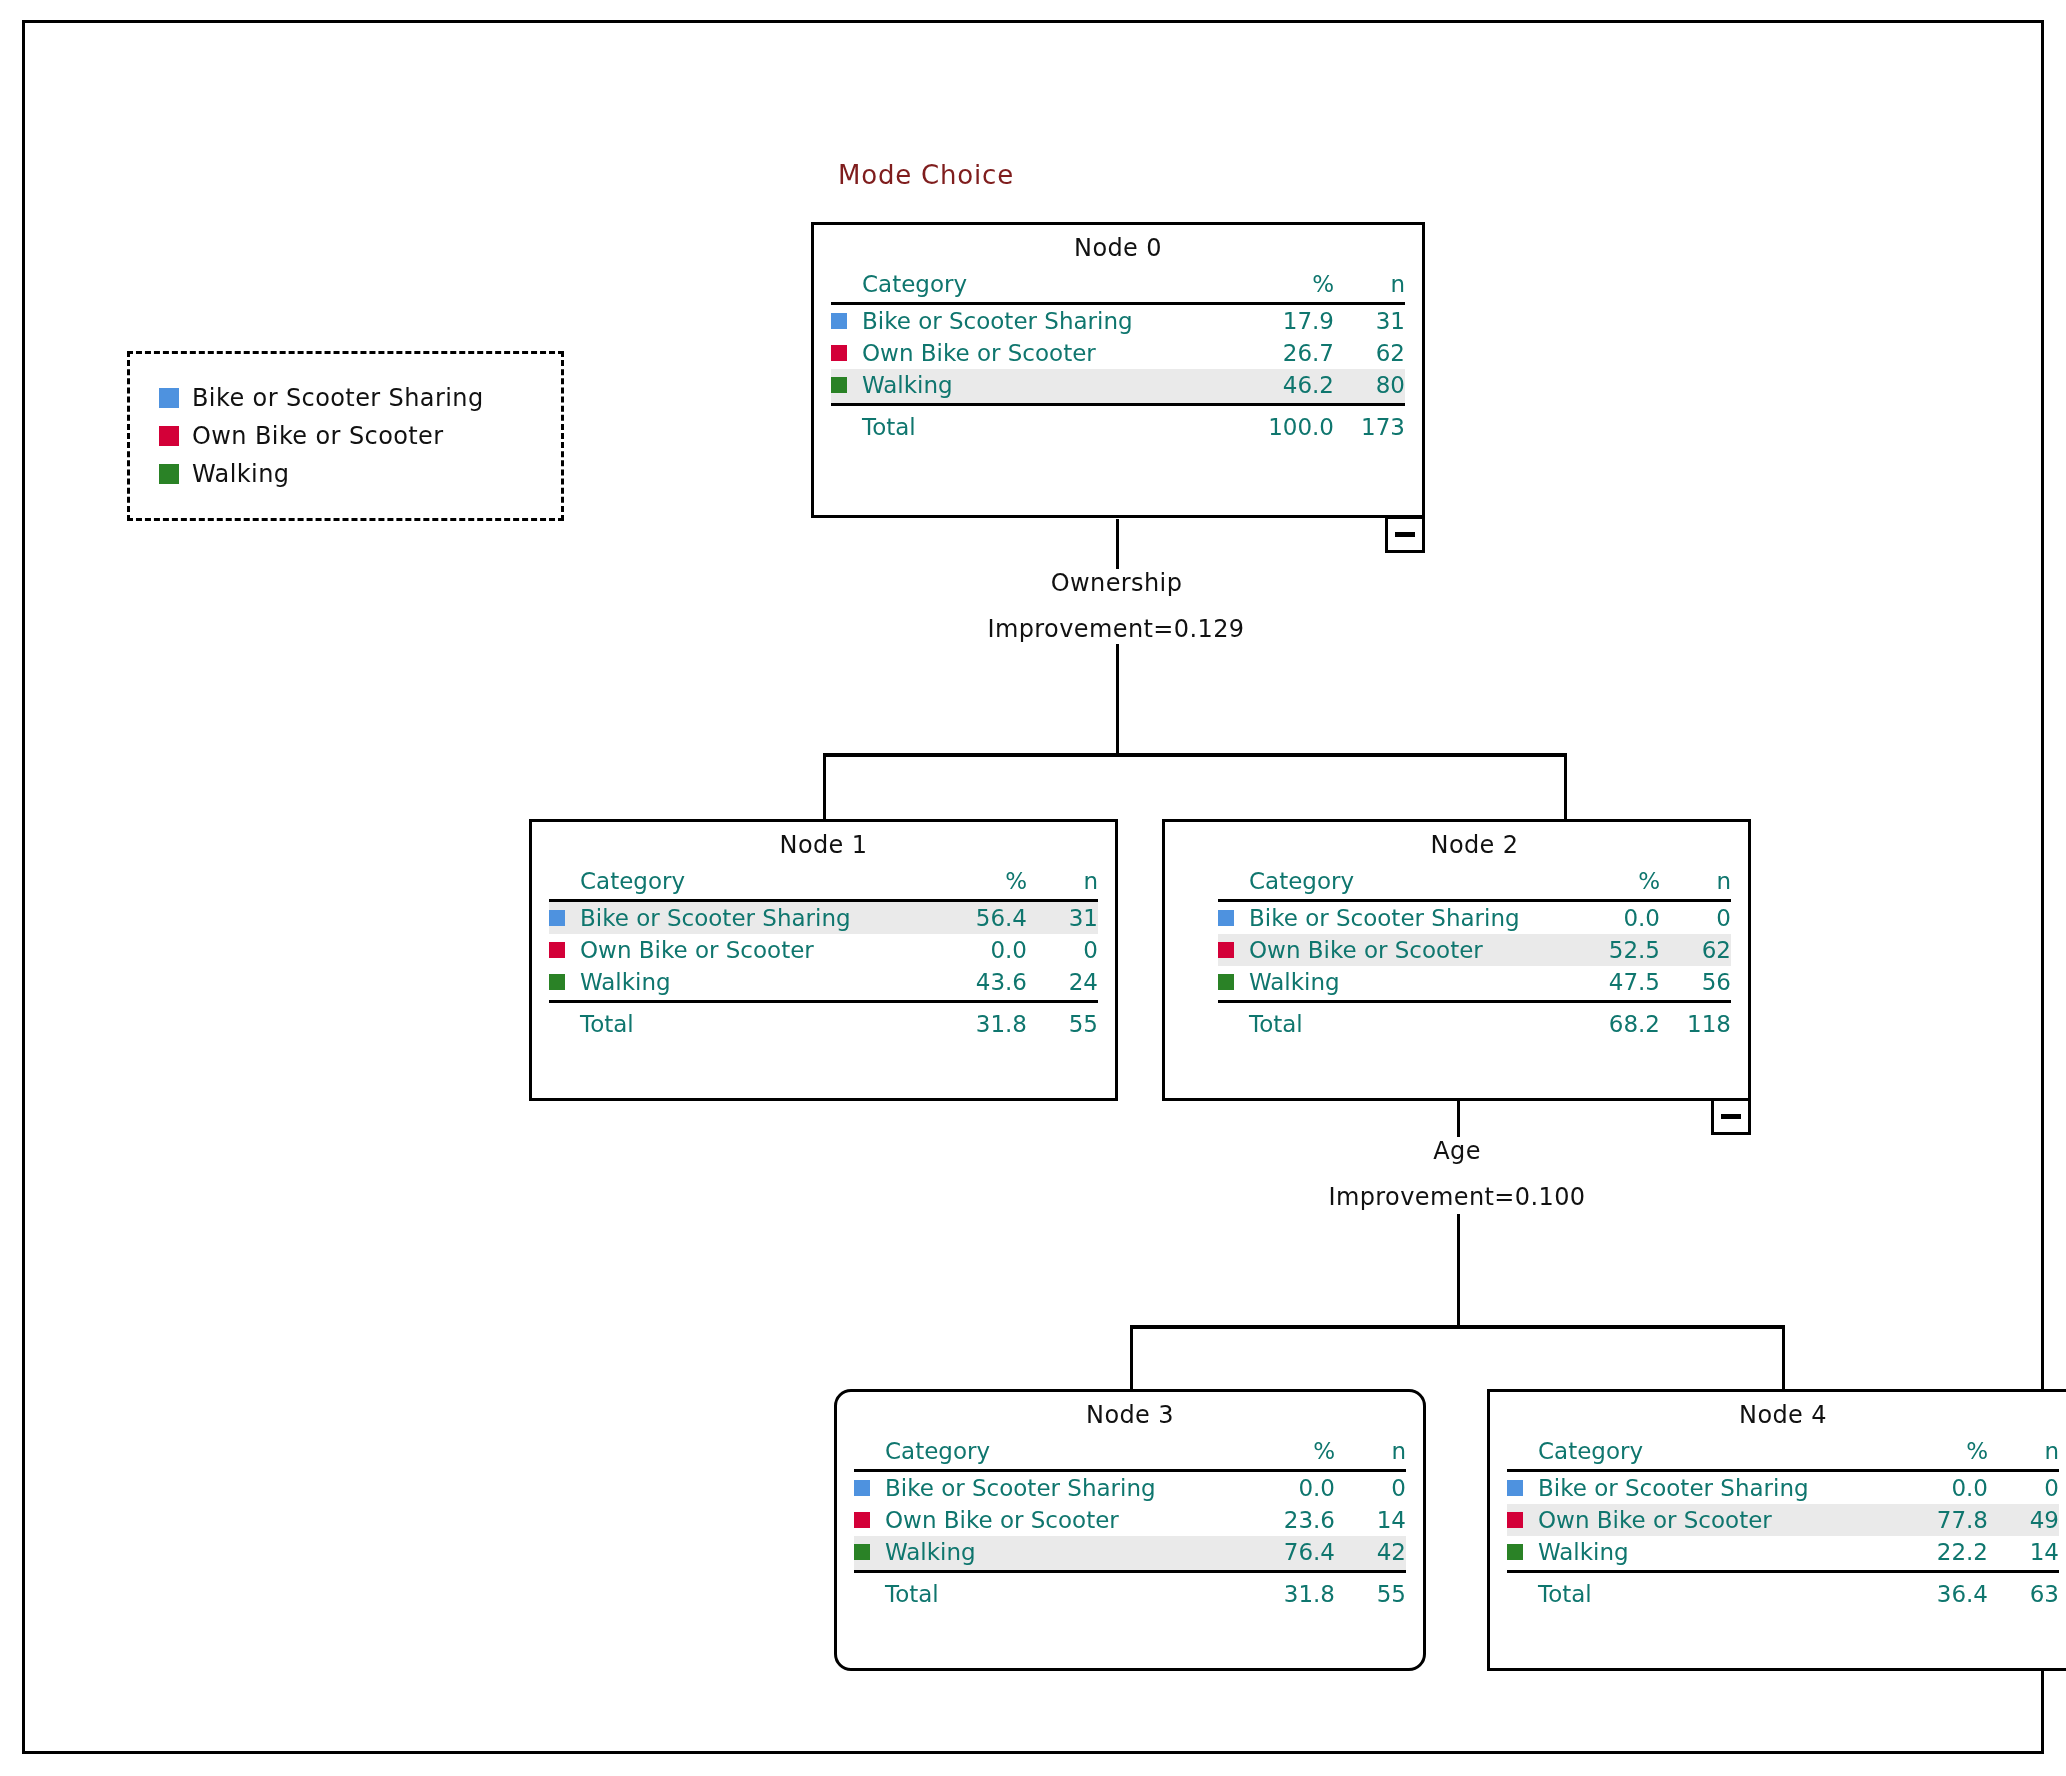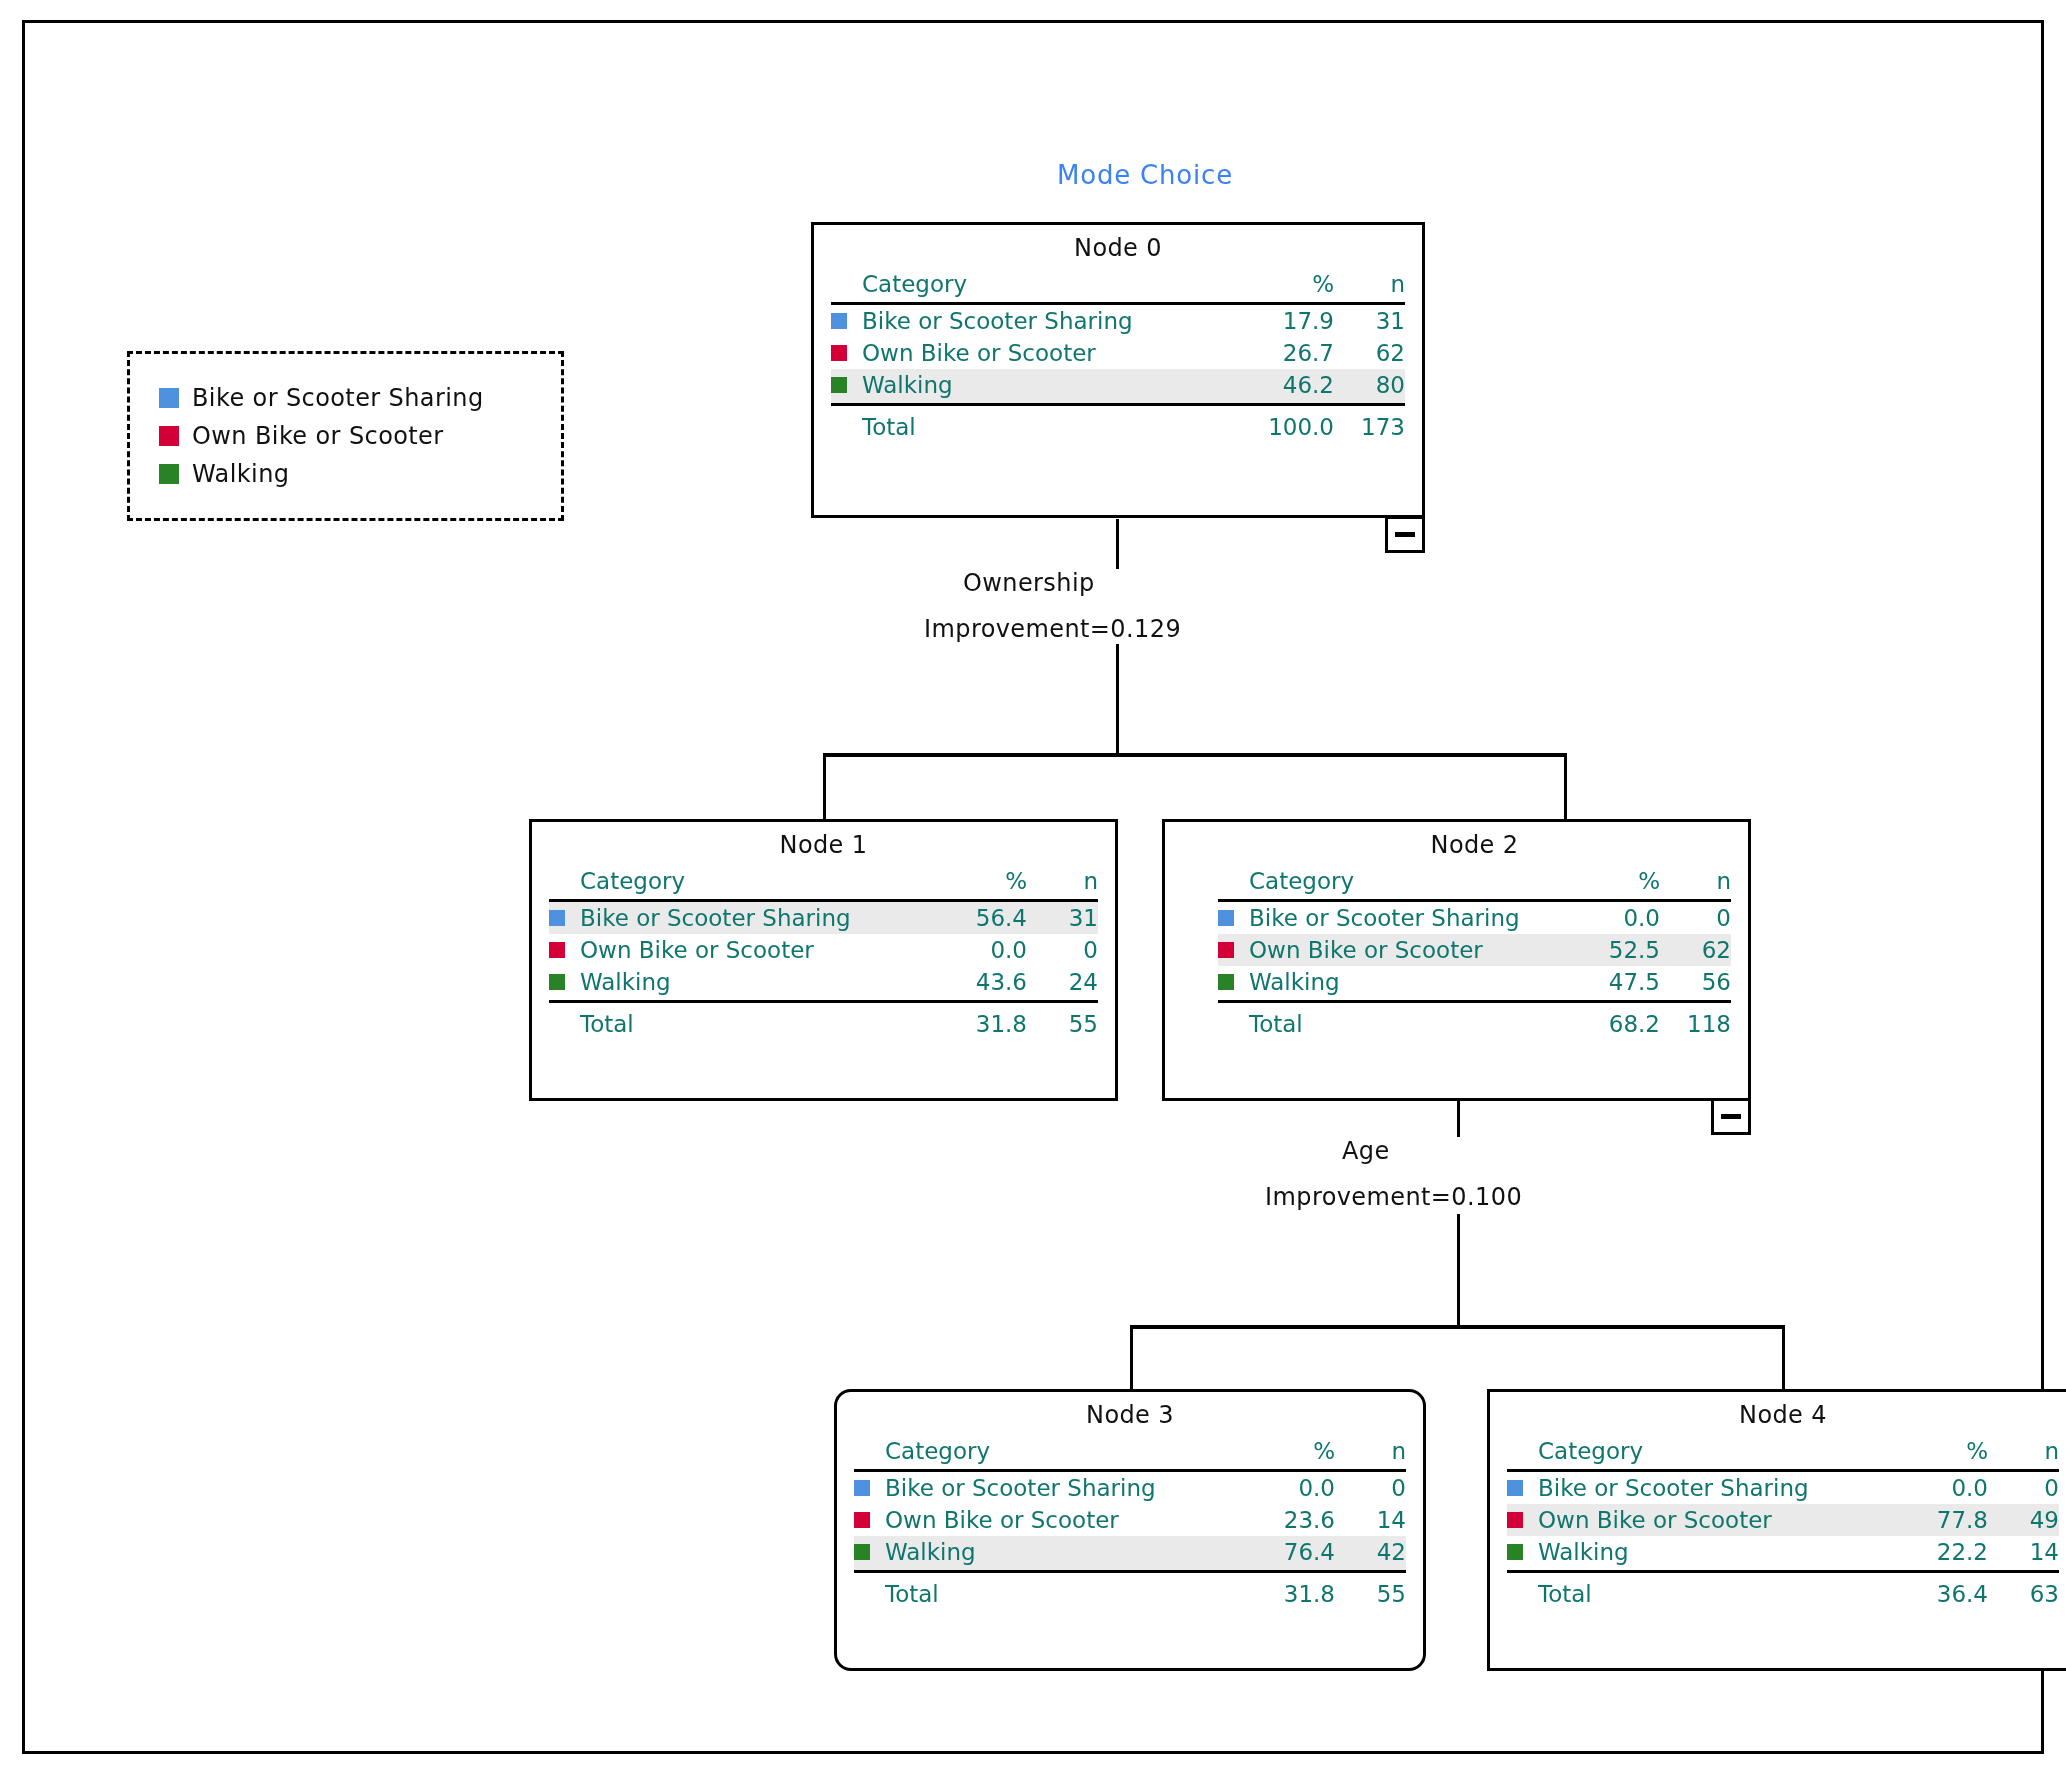--- a/index.html
+++ b/index.html
@@ -26,23 +26,23 @@
     box-sizing: border-box;
     background: #ffffff;
   }
 
   
   #chart-title {
     position: absolute;
     left: 813px;
     top: 137px;
     width: 614px;
-    text-align: center;
+    text-align: left;
     font-size: 26px;
-    color: #3b82f6;
+    color: #7f1d1d;
     letter-spacing: 0.8px;
     white-space: nowrap;
   }
 
   
   #legend {
     position: absolute;
     left: 102px;
     top: 328px;
     width: 437px;
@@ -157,21 +157,21 @@
   .hline {
     position: absolute;
     height: 3.8px;
     background: #000000;
     z-index: 1;
   }
 
   
   .split-var {
     position: absolute;
-    text-align: left;
+    text-align: center;
     font-size: 24px;
     color: #111111;
     white-space: nowrap;
     letter-spacing: 0.4px;
     z-index: 3;
     background: #ffffff;
   }
   .branch-label {
     position: absolute;
     text-align: center;

